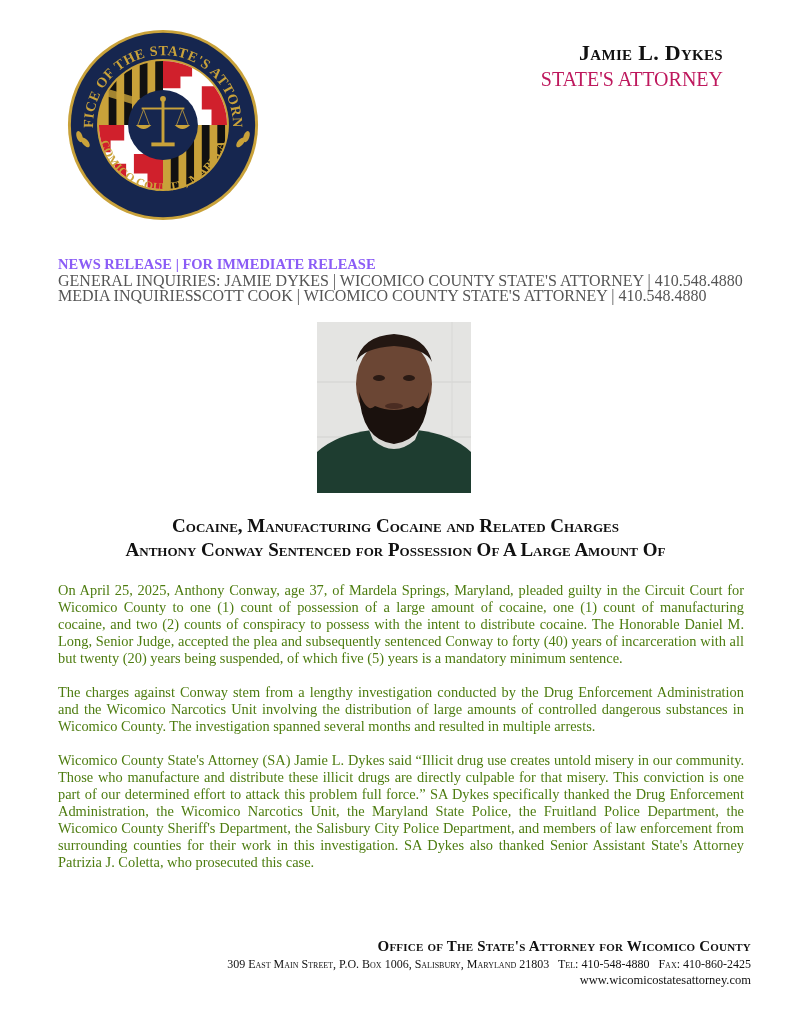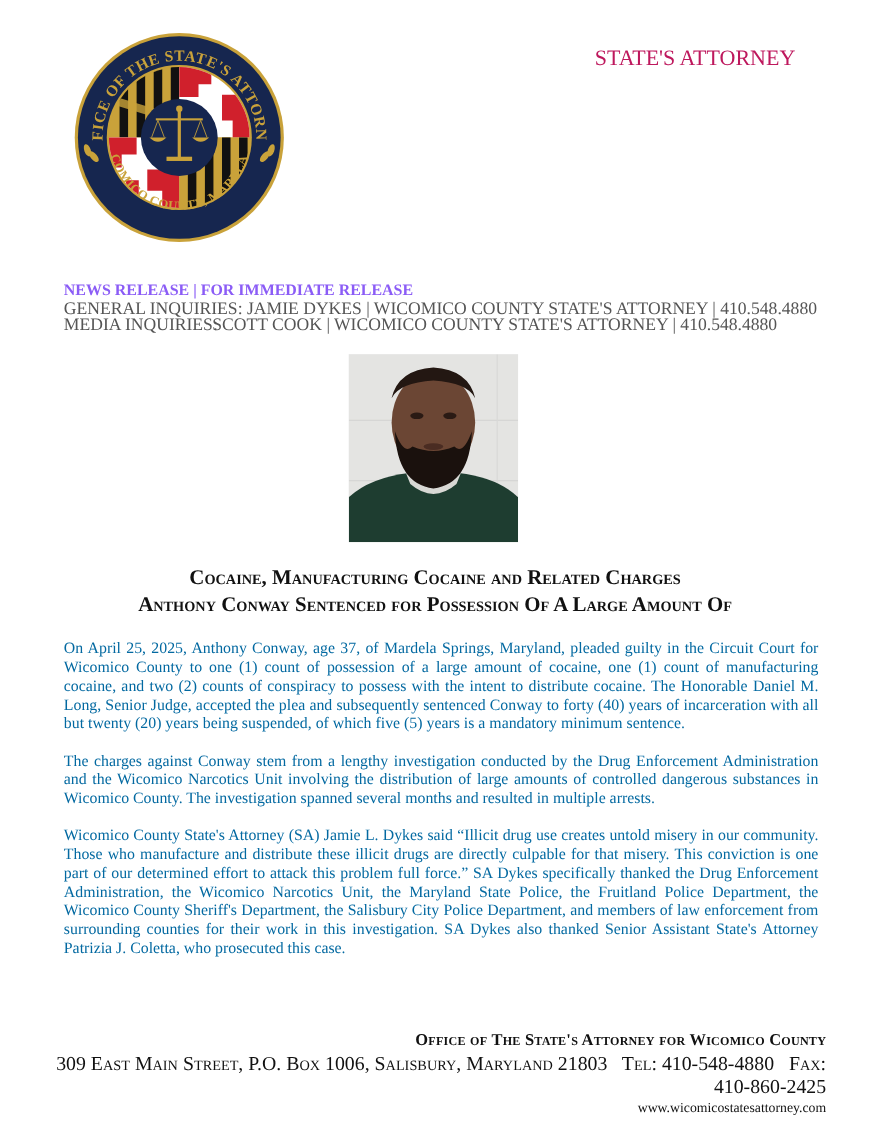--- a/index.html
+++ b/index.html
@@ -13,25 +13,25 @@
   .release { position: absolute; left: 58px; top: 256px; width: 700px; }
   .rel-head { font-weight: bold; font-size: 14.5px; line-height: 17px; color: #8b5cf6; }
   .rel-line { font-size: 16px; line-height: 15px; color: #555; white-space: nowrap; }
   .rel-line .lab { display: inline-block; }
   .rel-line .media-lab { width: 135px; }
   .photo { position: absolute; left: 317px; top: 322px; width: 154px; height: 171px; overflow: hidden; background: #e6e6e6; }
   .photo svg { display: block; width: 154px; height: 171px; }
   .headline { position: absolute; left: 40px; top: 514px; width: 711px; text-align: center;
               font-weight: bold; font-size: 19px; line-height: 24px; color: #111; }
   .body-text { position: absolute; left: 58px; top: 582px; width: 686px; font-size: 14.4px; line-height: 17px;
-               text-align: justify; color: #0369a1; }
+               text-align: justify; color: #4d7c0f; }
   .body-text p { margin: 0 0 17px 0; }
   .footer { position: absolute; left: 40px; top: 938px; width: 711px; text-align: right; color: #111; }
   .ft-office { font-weight: bold; font-size: 15px; letter-spacing: 0.2px; }
-  .ft-addr { font-size: 18px; margin-top: 2px; }
+  .ft-addr { font-size: 12px; margin-top: 2px; }
   .ft-web { font-size: 12.5px; margin-top: 1px; }
 </style>
 </head>
 <body>
 
 <div class="seal">
   <svg viewBox="0 0 200 200">
     <defs>
       <path id="topArc" d="M 28 100 A 72 72 0 0 1 172 100"></path>
       <path id="botArc" d="M 36 118 A 66 66 0 0 0 164 118"></path>
@@ -81,20 +81,21 @@
     <g fill="#c9a23a">
       <ellipse cx="14" cy="112" rx="3" ry="6" transform="rotate(-20 14 112)"></ellipse>
       <ellipse cx="20" cy="118" rx="3" ry="6" transform="rotate(-40 20 118)"></ellipse>
       <ellipse cx="186" cy="112" rx="3" ry="6" transform="rotate(20 186 112)"></ellipse>
       <ellipse cx="180" cy="118" rx="3" ry="6" transform="rotate(40 180 118)"></ellipse>
     </g>
   </svg>
 </div>
 
 <div class="masthead">
+  <div class="mh-name" style="font-variant: small-caps;">Jamie L. Dykes</div>
   <div class="mh-title">STATE'S ATTORNEY</div>
 </div>
 
 <div class="release">
   <div class="rel-head">NEWS RELEASE | FOR IMMEDIATE RELEASE</div>
   <div class="rel-line">
     <span class="lab">GENERAL INQUIRIES:</span>
     <span>JAMIE DYKES | WICOMICO COUNTY STATE'S ATTORNEY | 410.548.4880</span>
   </div>
   <div class="rel-line">

